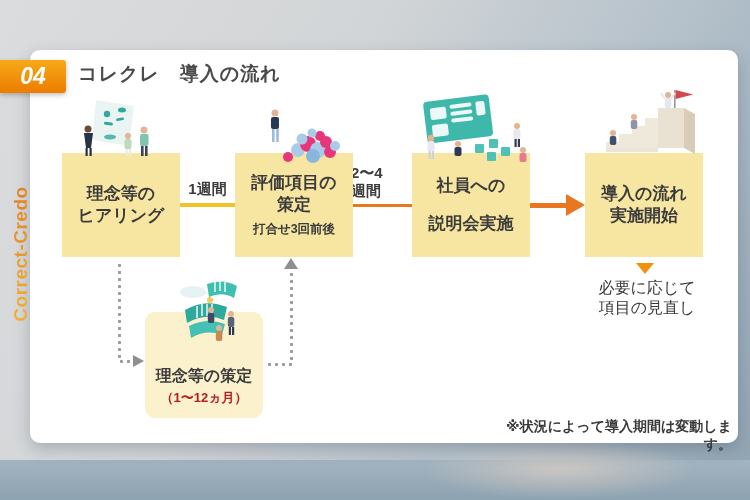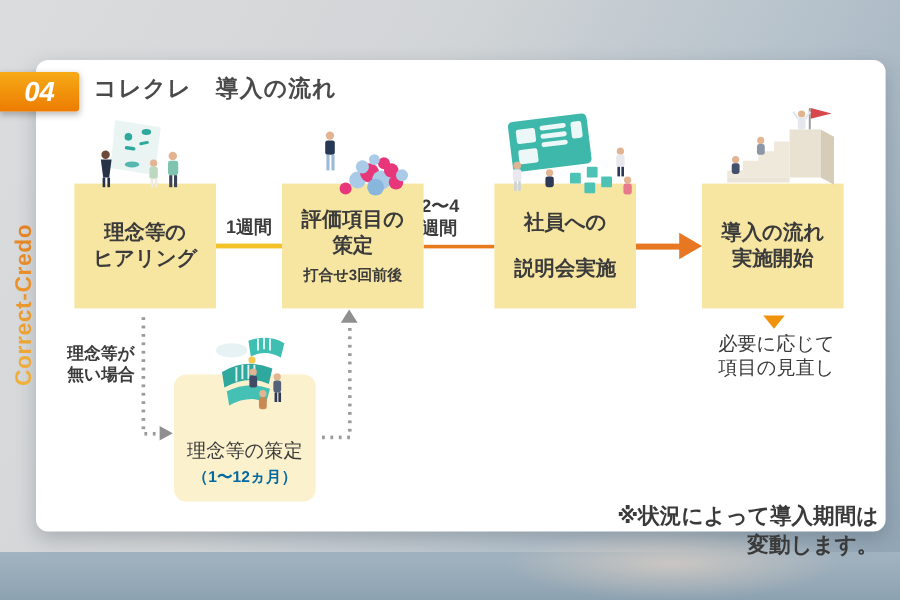--- a/index.html
+++ b/index.html
@@ -86,43 +86,43 @@
   .branch-condition{
     position:absolute;left:56px;top:286px;width:62px;
     font-size:14px;font-weight:600;line-height:1.25;color:#3b3b3b;z-index:2;
   }
   .branch-box{
     position:absolute;left:145px;top:312px;width:118px;height:106px;
     background:#FBF1CD;border-radius:10px;z-index:2;
     display:flex;flex-direction:column;align-items:center;justify-content:flex-end;
     padding-bottom:11px;box-sizing:border-box;text-align:center;
   }
-  .branch-box .bt{font-size:16px;font-weight:400;color:#3b3b3b;}
-  .branch-box .bp{font-size:13px;font-weight:600;color:#0369a1;margin-top:2px;}
+  .branch-box .bt{font-size:16px;font-weight:700;color:#3b3b3b;}
+  .branch-box .bp{font-size:13px;font-weight:600;color:#b91c1c;margin-top:2px;}
   
   .arr-down-orange{position:absolute;left:636px;top:263px;width:0;height:0;
     border-left:9px solid transparent;border-right:9px solid transparent;border-top:11px solid #F0920B;z-index:1;}
   .review-text{
     position:absolute;left:565px;top:278px;width:164px;text-align:center;
     font-size:16px;font-weight:400;line-height:1.22;color:#3a3a3a;z-index:2;
   }
   .period-badge{
     position:absolute;left:596px;top:321px;width:86px;height:86px;border-radius:50%;
     background:radial-gradient(circle at 32% 26%,#FFE768 0%,#FCC922 42%,#F49B00 100%);
     box-shadow:inset 0 -5px 9px rgba(200,115,0,.35);
     display:flex;flex-direction:column;align-items:center;justify-content:center;
     color:#222;z-index:2;
   }
   .period-badge .l1{display:flex;align-items:baseline;font-weight:700;line-height:1;}
   .period-badge .small{font-size:14px;}
   .period-badge .big{font-size:30px;margin:0 1px;}
   .period-badge .l2{font-size:14px;font-weight:700;margin-top:2px;}
   .footnote{
     position:absolute;left:498px;top:418px;width:234px;text-align:right;
-    font-size:18px;font-weight:700;color:#3a3a3a;z-index:2;
+    font-size:14px;font-weight:700;color:#3a3a3a;z-index:2;
   }
   
   .illo{position:absolute;z-index:3;}
   .il1{left:66px;top:96px;width:110px;height:62px;}
   .il2{left:250px;top:106px;width:95px;height:58px;}
   .il3{left:413px;top:92px;width:120px;height:72px;}
   .il4{left:592px;top:86px;width:115px;height:72px;}
   .il5{left:155px;top:280px;width:105px;height:68px;}
 </style>
 </head>
@@ -251,24 +251,20 @@
     <line x1="79" y1="13" x2="83" y2="7" stroke="#E4E8EC" stroke-width="2"></line>
   </svg>
   <div class="step s4">
     <div class="ln">導入の流れ</div>
     <div class="ln">実施開始</div>
   </div>
 
   <div class="dots-v dv1"></div>
   <div class="dots-h dh1"></div>
   <div class="arr-right-gray"></div>
-  <div class="branch-condition">
-    <div>理念等が</div>
-    <div>無い場合</div>
-  </div>
 
   <svg class="illo il5" viewBox="0 0 105 68">
     <ellipse cx="38" cy="12" rx="13" ry="6" fill="#E6F2F4"></ellipse>
     <path d="M52,4 q16,-6 30,2 l-3,12 q-12,-7 -25,-1 z" fill="#3FBFB2"></path>
     <path d="M30,30 q20,-12 42,-3 l-3,13 q-18,-8 -37,3 z" fill="#2FA89E"></path>
     <path d="M34,46 q18,-9 36,-2 l-3,11 q-15,-6 -31,3 z" fill="#45C0B4"></path>
     <g stroke="#fff" stroke-width="1.6" opacity=".85">
       <line x1="60" y1="2" x2="60" y2="12"></line>
         <line x1="65" y1="1" x2="65" y2="11"></line>
         <line x1="70" y1="2" x2="70" y2="12"></line>

